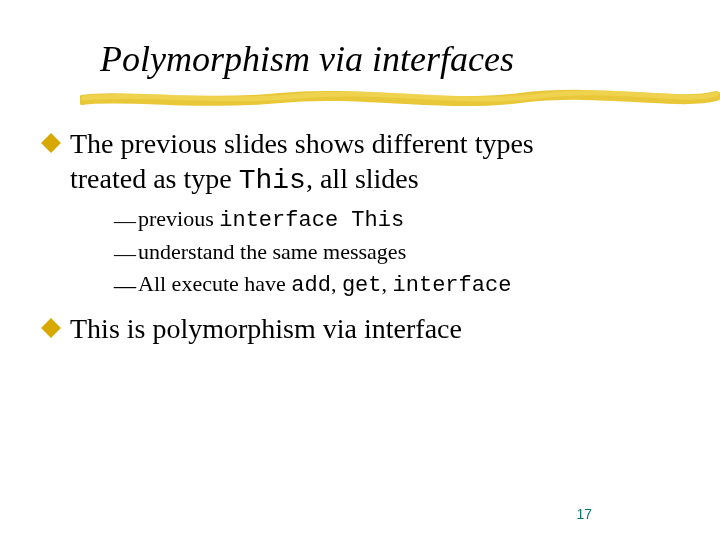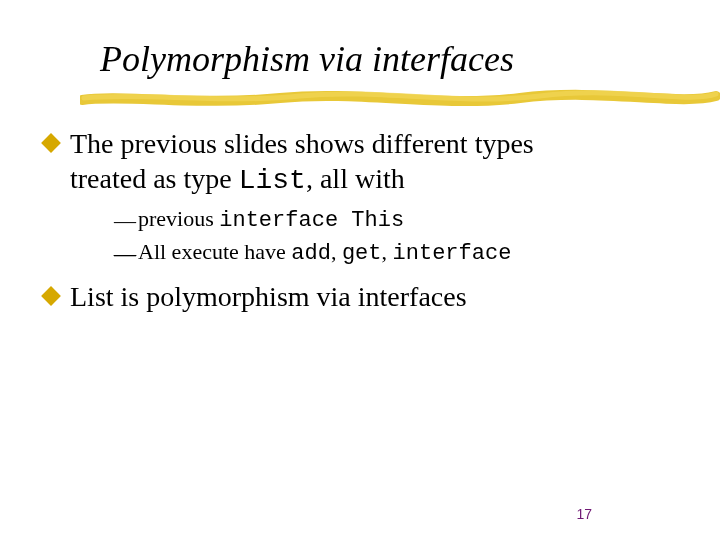--- a/index.html
+++ b/index.html
@@ -75,62 +75,63 @@
   }
   .mono {
     font-family: "Courier New", Courier, monospace;
   }
   .pagenum {
     position: absolute;
     right: 28px;
     bottom: 18px;
     font-family: Arial, Helvetica, sans-serif;
     font-size: 14px;
-    color: #701a75;
+    color: #0f766e;
   }
 </style>
 </head>
 <body>
 
 <div class="slide">
 
   <h1 class="title">Polymorphism via interfaces</h1>
 
   <div class="underline">
     <svg width="640" height="22" viewBox="0 0 640 22">
       <path d="M2 14 C 40 8, 120 20, 200 12 C 280 4, 360 22, 440 12 C 520 2, 600 20, 636 10" stroke="#e8c838" stroke-width="10" stroke-linecap="round" fill="none"></path>
       <path d="M4 12 C 60 6, 140 18, 220 10 C 300 2, 380 20, 460 10 C 540 0, 610 18, 636 8" stroke="#f0d452" stroke-width="5" stroke-linecap="round" fill="none" opacity="0.8"></path>
     </svg>
   </div>
 
   <div class="content">
 
     <div class="lvl1">
       <span class="bullet-diamond"></span>
-      <span>The previous slides shows different types treated as type </span><span class="mono">List</span><span>, all with</span>
+      <span>The previous slides shows different types treated as type </span><span class="mono">This</span><span>, all slides</span>
     </div>
 
     <div class="lvl2-wrap">
       <div class="lvl2">
         <span class="dash">—</span>
         <span>previous </span><span class="mono">interface This</span>
       </div>
       <div class="lvl2">
         <span class="dash">—</span>
+        <span>understand the same messages</span>
       </div>
       <div class="lvl2">
         <span class="dash">—</span>
       </div>
       <div class="lvl2">
         <span class="dash">—</span>
         <span>All execute have </span><span class="mono">add</span><span>, </span><span class="mono">get</span><span>, </span><span class="mono">interface</span>
       </div>
     </div>
 
     <div class="lvl1">
       <span class="bullet-diamond"></span>
-      <span>List is polymorphism via interfaces</span>
+      <span>This is polymorphism via interface</span>
     </div>
 
   </div>
 
   <div class="pagenum">17</div>
 </div>
 
 </body></html>

